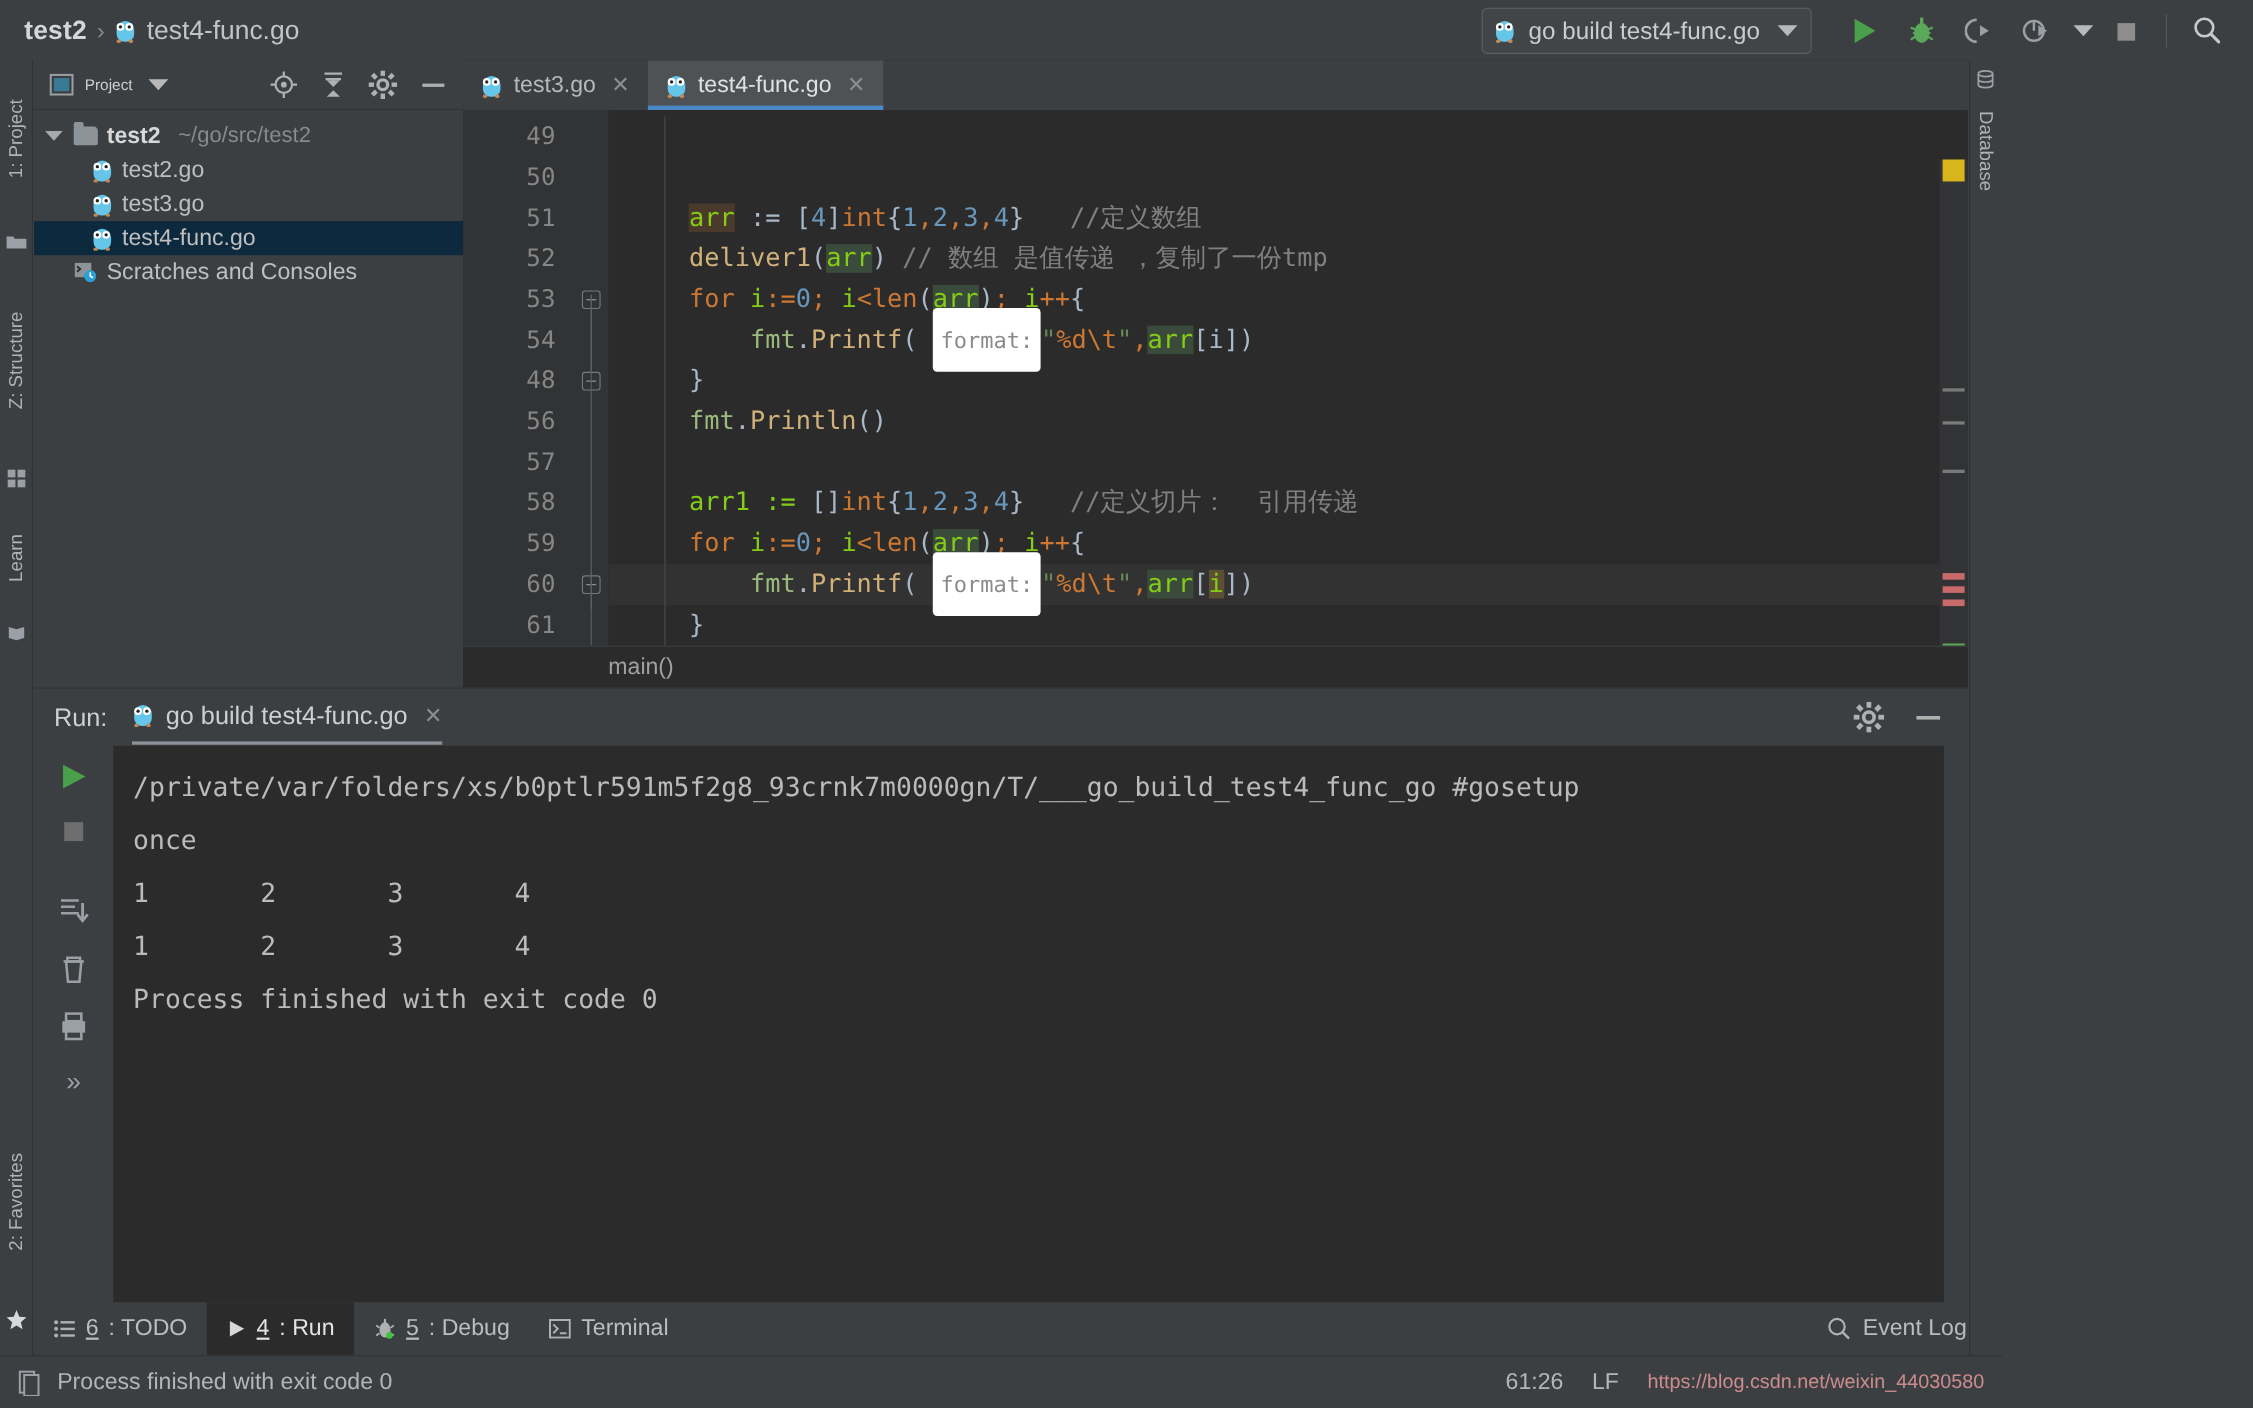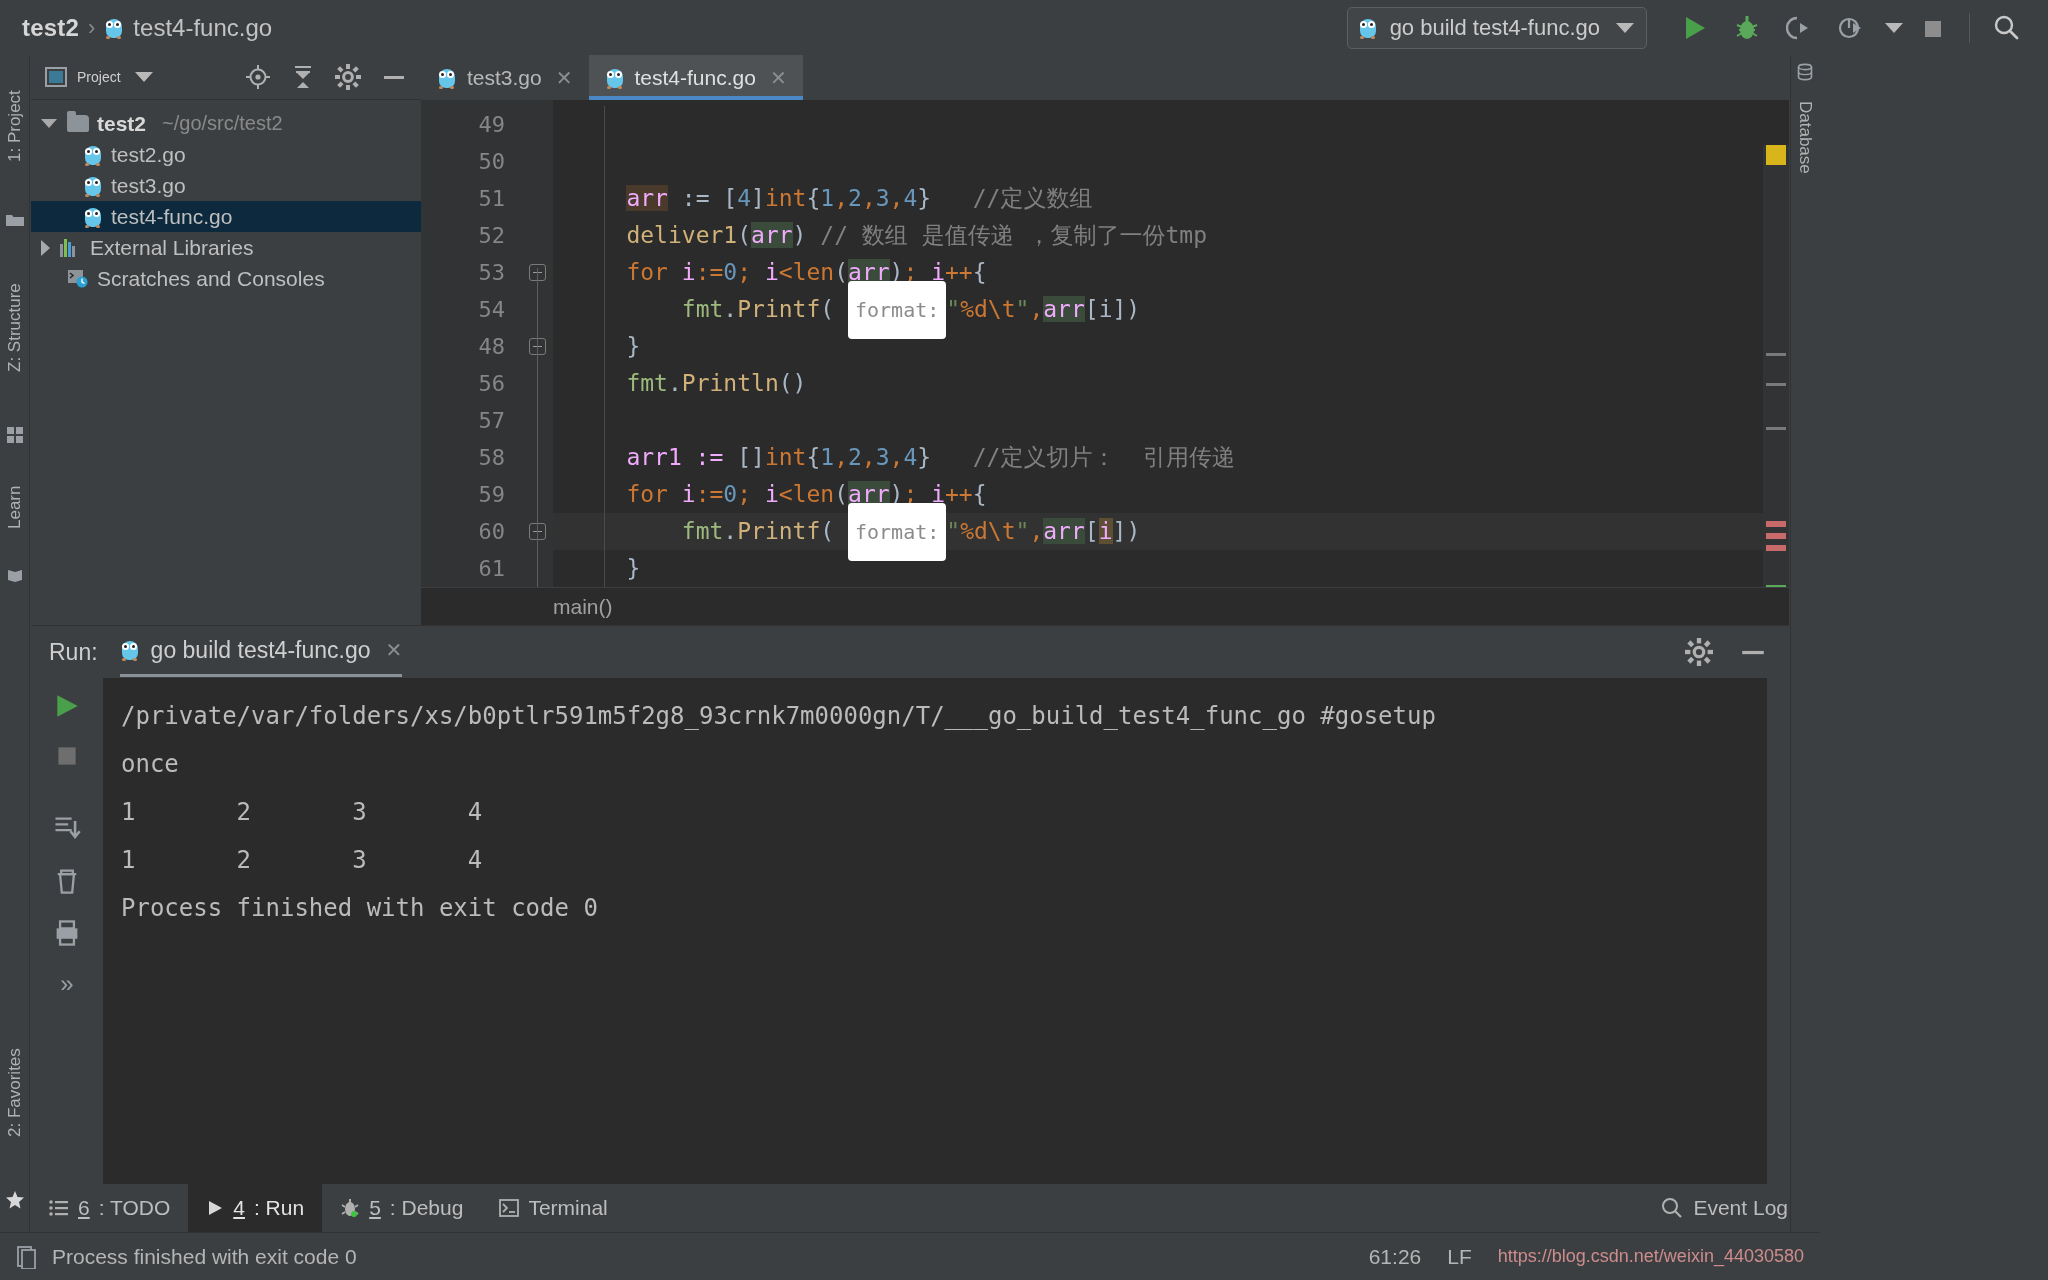--- a/index.html
+++ b/index.html
@@ -159,21 +159,21 @@
   .indent-guide { position: absolute; width: 1px; background: #4b4b4b; left: 51px; }
 
   
   .t-kw { color: #cc7832; }
   .t-num { color: #6897bb; }
   .t-fn { color: #d0b17a; }
   .t-pkg { color: #9cba7e; }
   .t-cmt { color: #808080; text-align: center; }
   .t-str { color: #6a8759; }
   .t-strbody { color: #cc7832; }
-  .t-plain { color: #f0abfc; }
+  .t-plain { color: #84cc16; }
   .t-punct { color: #a9b7c6; }
   .hl-write { background: #4a3a2b; }
   .hl-read { background: #3b4b3b; }
   .hint {
     background: #ffffff; color: #8b8b8b; border-radius: 4px;
     padding: 17px 7px; font-size: 20px;
   }
   .caret-blk { background: #5c4f33; }
 
   .breadcrumb-bar {
@@ -465,30 +465,20 @@
             <span class="eye l"></span>
             <span class="eye r"></span>
           <span class="pupil l"></span>
             <span class="pupil r"></span>
             <span class="foot l"></span>
             <span class="foot r"></span>
         </span>
         <span>test4-func.go</span>
       </div>
 
-      <div class="tree-row">
-        <span class="tri tri-right"></span>
-        <span class="libs-ico">
-          <i style="height:13px;background:#8d9499;"></i>
-            <i style="height:18px;background:#7fbf4f;"></i>
-          <i style="height:15px;background:#4a9ed8;"></i>
-            <i style="height:11px;background:#8d9499;"></i>
-        </span>
-        <span>External Libraries</span>
-      </div>
 
       <div class="tree-row" style="padding-left:36px;">
         <span class="scratch-ico">
           <svg class="ico-svg" width="22" height="19" viewBox="0 0 22 19">
             <rect x="1" y="1" width="15" height="13" fill="#8d9499"></rect>
             <path d="M3 4 L6 6.5 L3 9" stroke="#2b2b2b" stroke-width="1.6" fill="none"></path>
             <circle cx="15" cy="13" r="5.5" fill="#2aa0d4"></circle>
             <path d="M15 9.5 L15 13 L17.5 14.5" stroke="#fff" stroke-width="1.4" fill="none"></path>
           </svg>
         </span>

